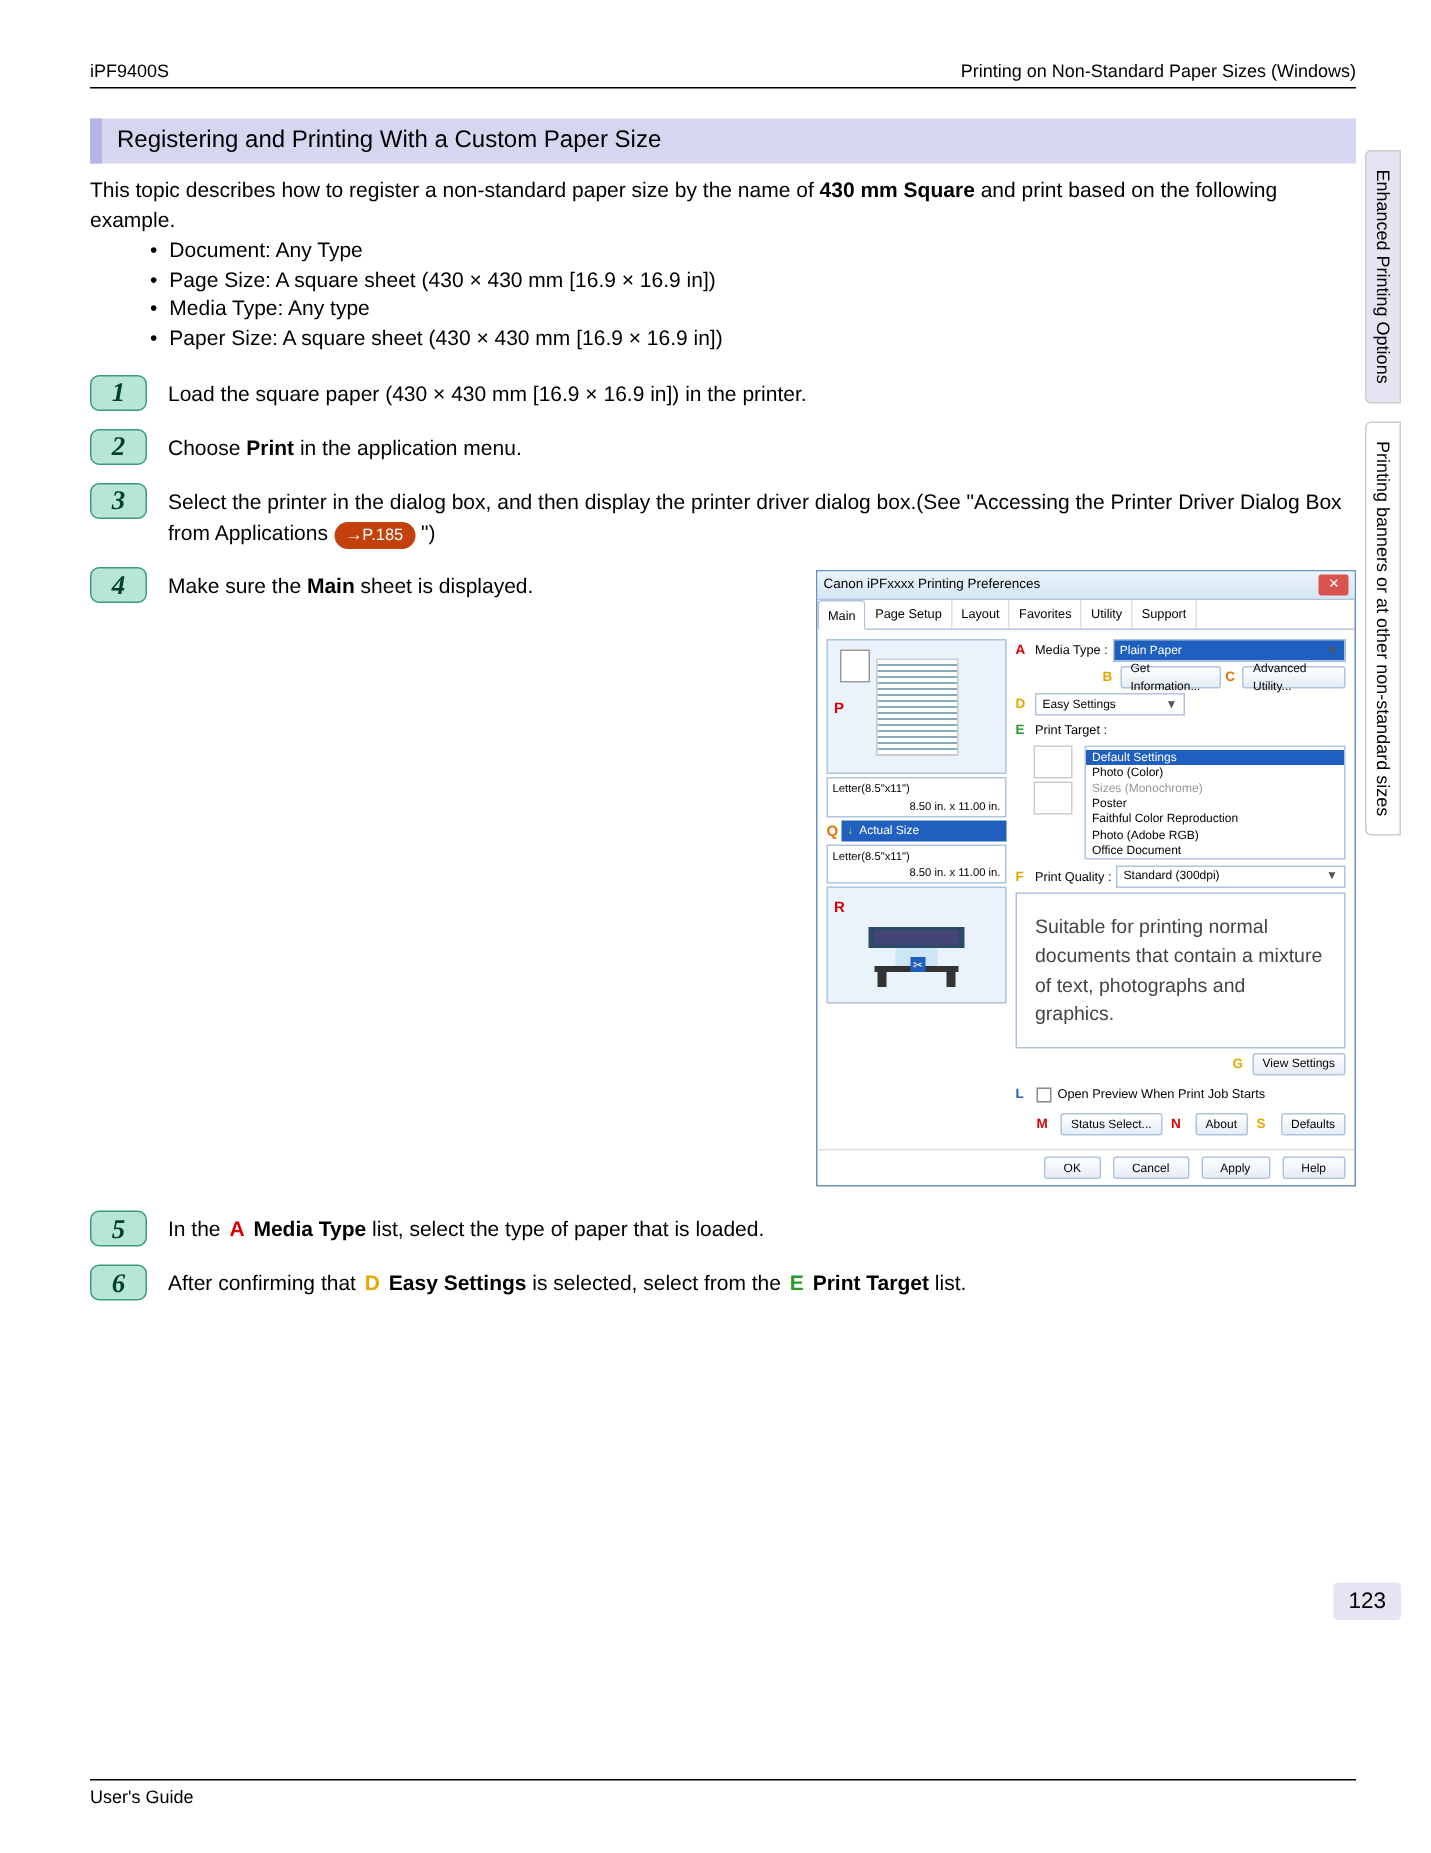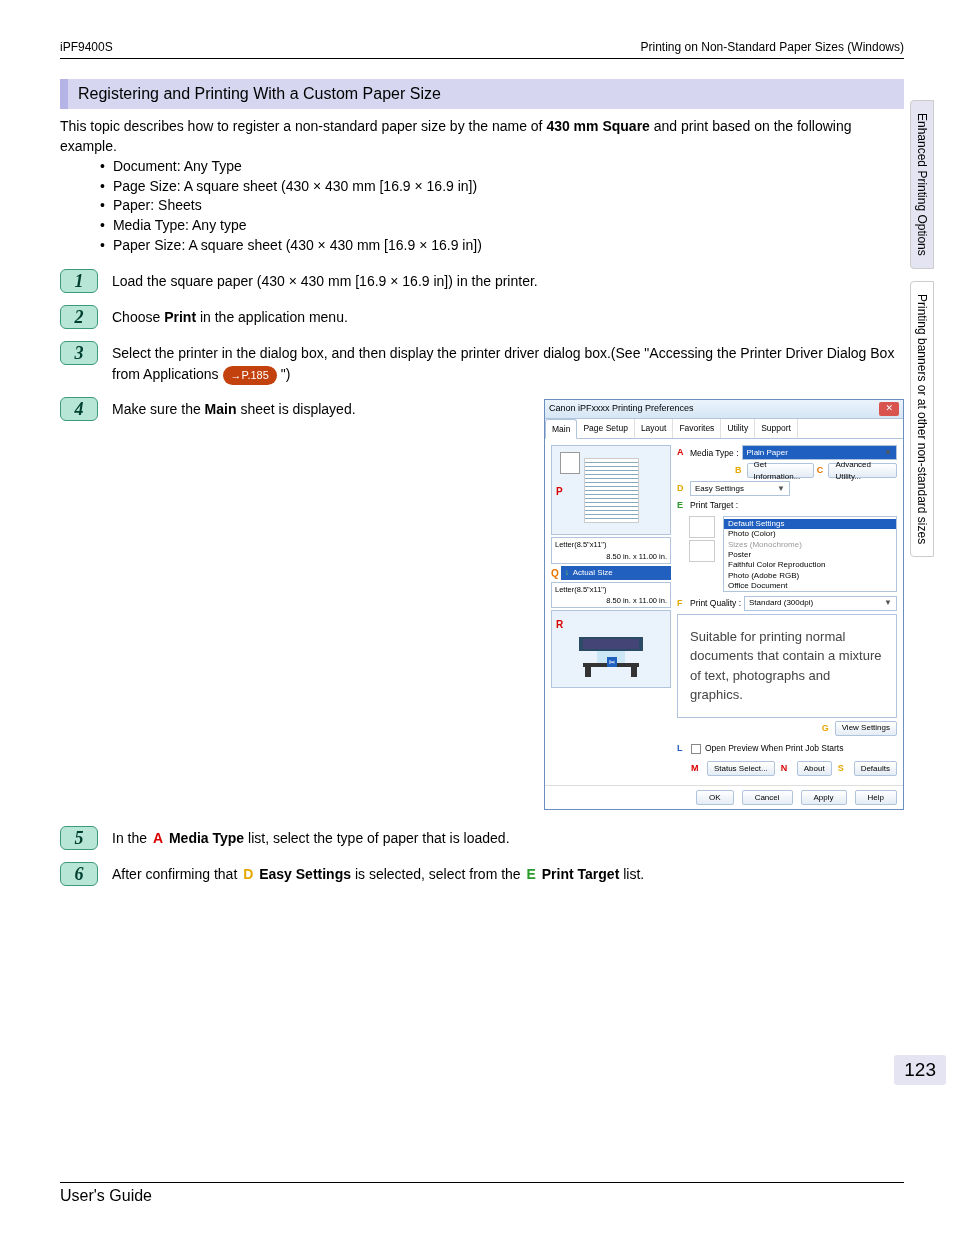--- a/index.html
+++ b/index.html
@@ -235,35 +235,35 @@
   }
   .vtab {
     writing-mode: vertical-rl;
     padding: 12px 4px;
     border: 1px solid #ccc;
     border-radius: 4px 0 0 4px;
   }
   .vtab.sel { background: #e4e4f2; }
   .page-num {
     position: absolute;
-    right: 8px;
+    right: 20px;
     top: 1055px;
     background: #e4e4f2;
     padding: 4px 10px;
     border-radius: 3px;
-    font-size: 19px;
+    font-size: 15px;
   }
   .footer {
     position: absolute;
     bottom: 30px;
     left: 60px;
     right: 50px;
     border-top: 1px solid #000;
     padding-top: 4px;
-    font-size: 16px;
+    font-size: 12px;
   }
   b { font-weight: bold; }
 </style>
 </head>
 <body>
 
 <div class="page">
   <div class="top-header">
     <span>iPF9400S</span>
     <span>Printing on Non-Standard Paper Sizes (Windows)</span>
@@ -271,21 +271,20 @@
 
   <div class="section-title-bar">Registering and Printing With a Custom Paper Size</div>
 
   <p class="intro">
     <span>This topic describes how to register a non-standard paper size by the name of </span><b>430 mm Square</b><span> and print based on the following example.</span>
   </p>
 
   <ul class="specs">
     <li>Document: Any Type</li>
     <li>Page Size: A square sheet (430 × 430 mm [16.9 × 16.9 in])</li>
-    <li>Paper: Sheets</li>
     <li>Media Type: Any type</li>
     <li>Paper Size: A square sheet (430 × 430 mm [16.9 × 16.9 in])</li>
   </ul>
 
   <div class="step">
     <div class="step-num">1</div>
     <div class="step-body">Load the square paper (430 × 430 mm [16.9 × 16.9 in]) in the printer.</div>
   </div>
 
   <div class="step">

